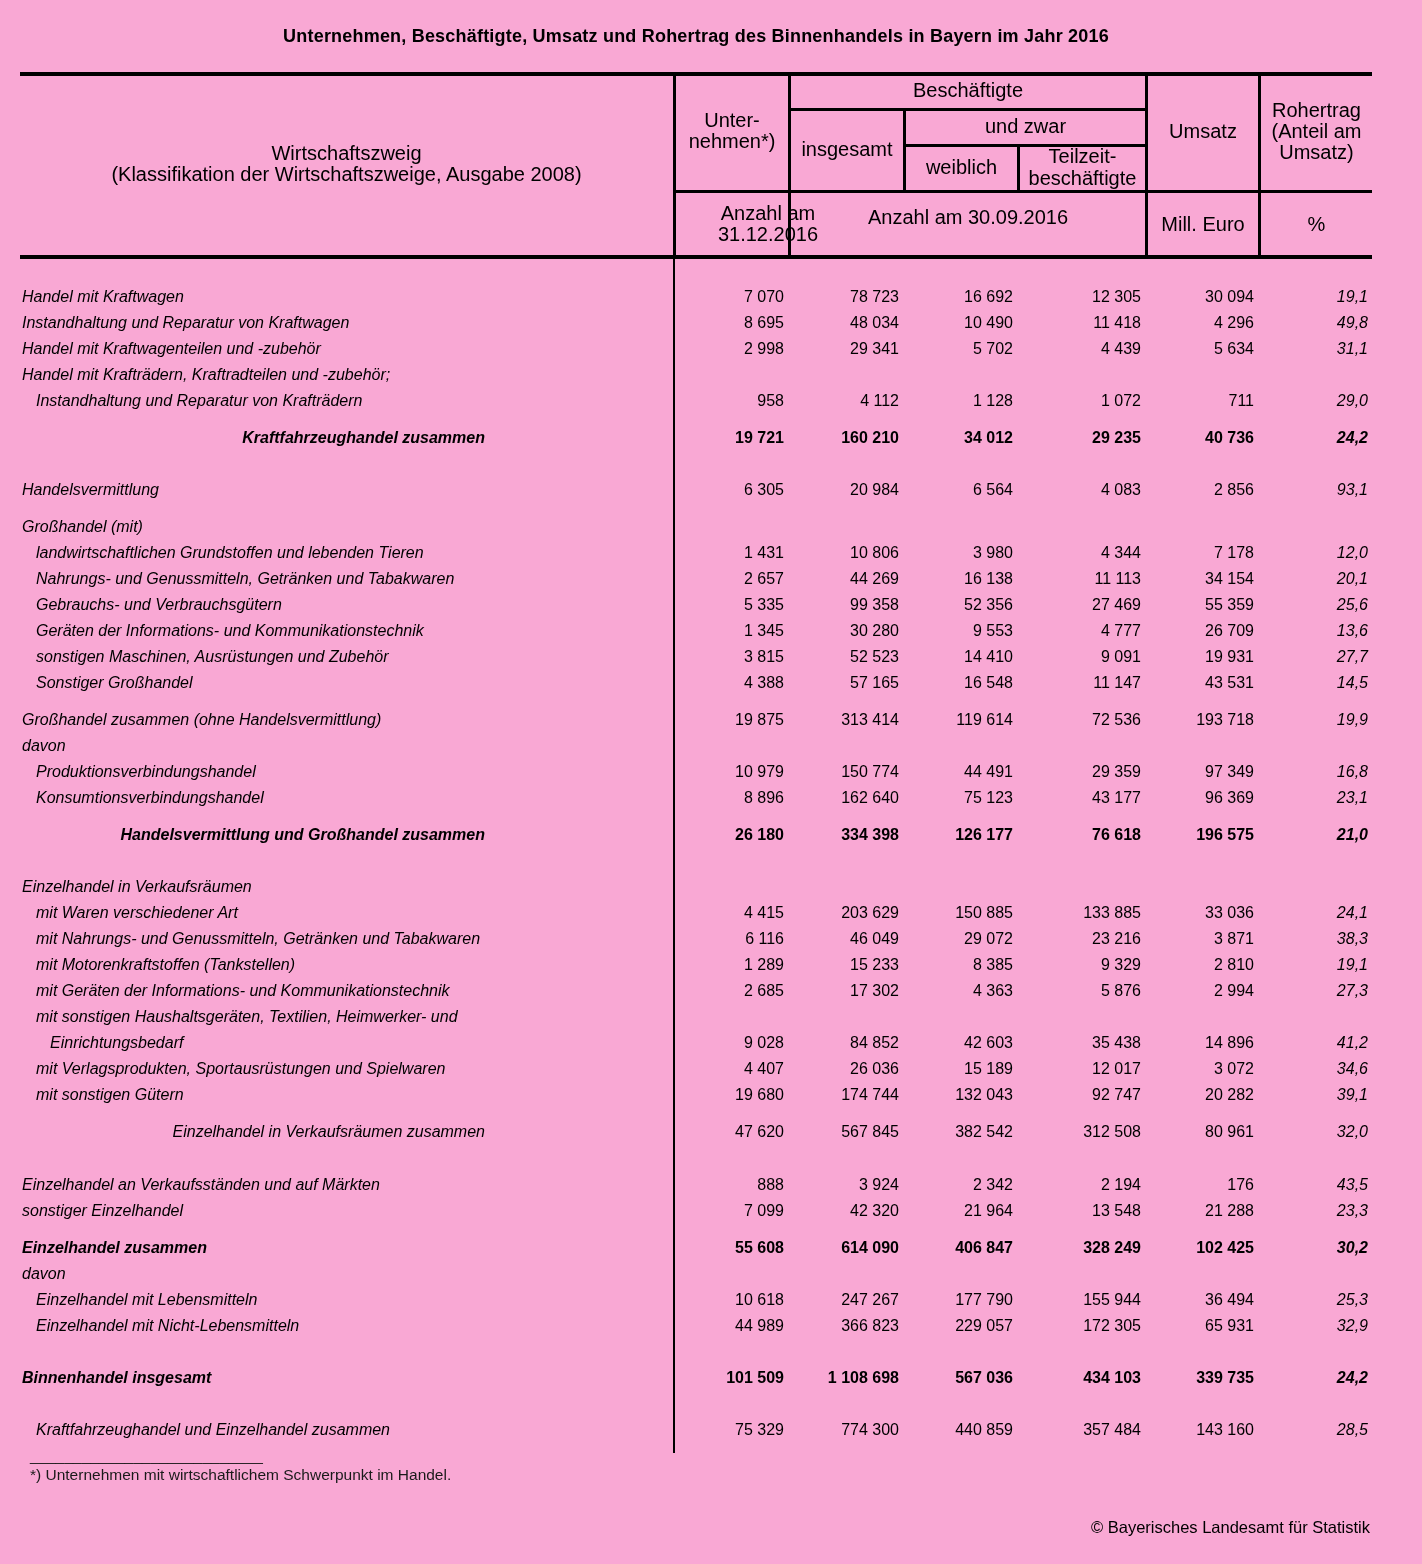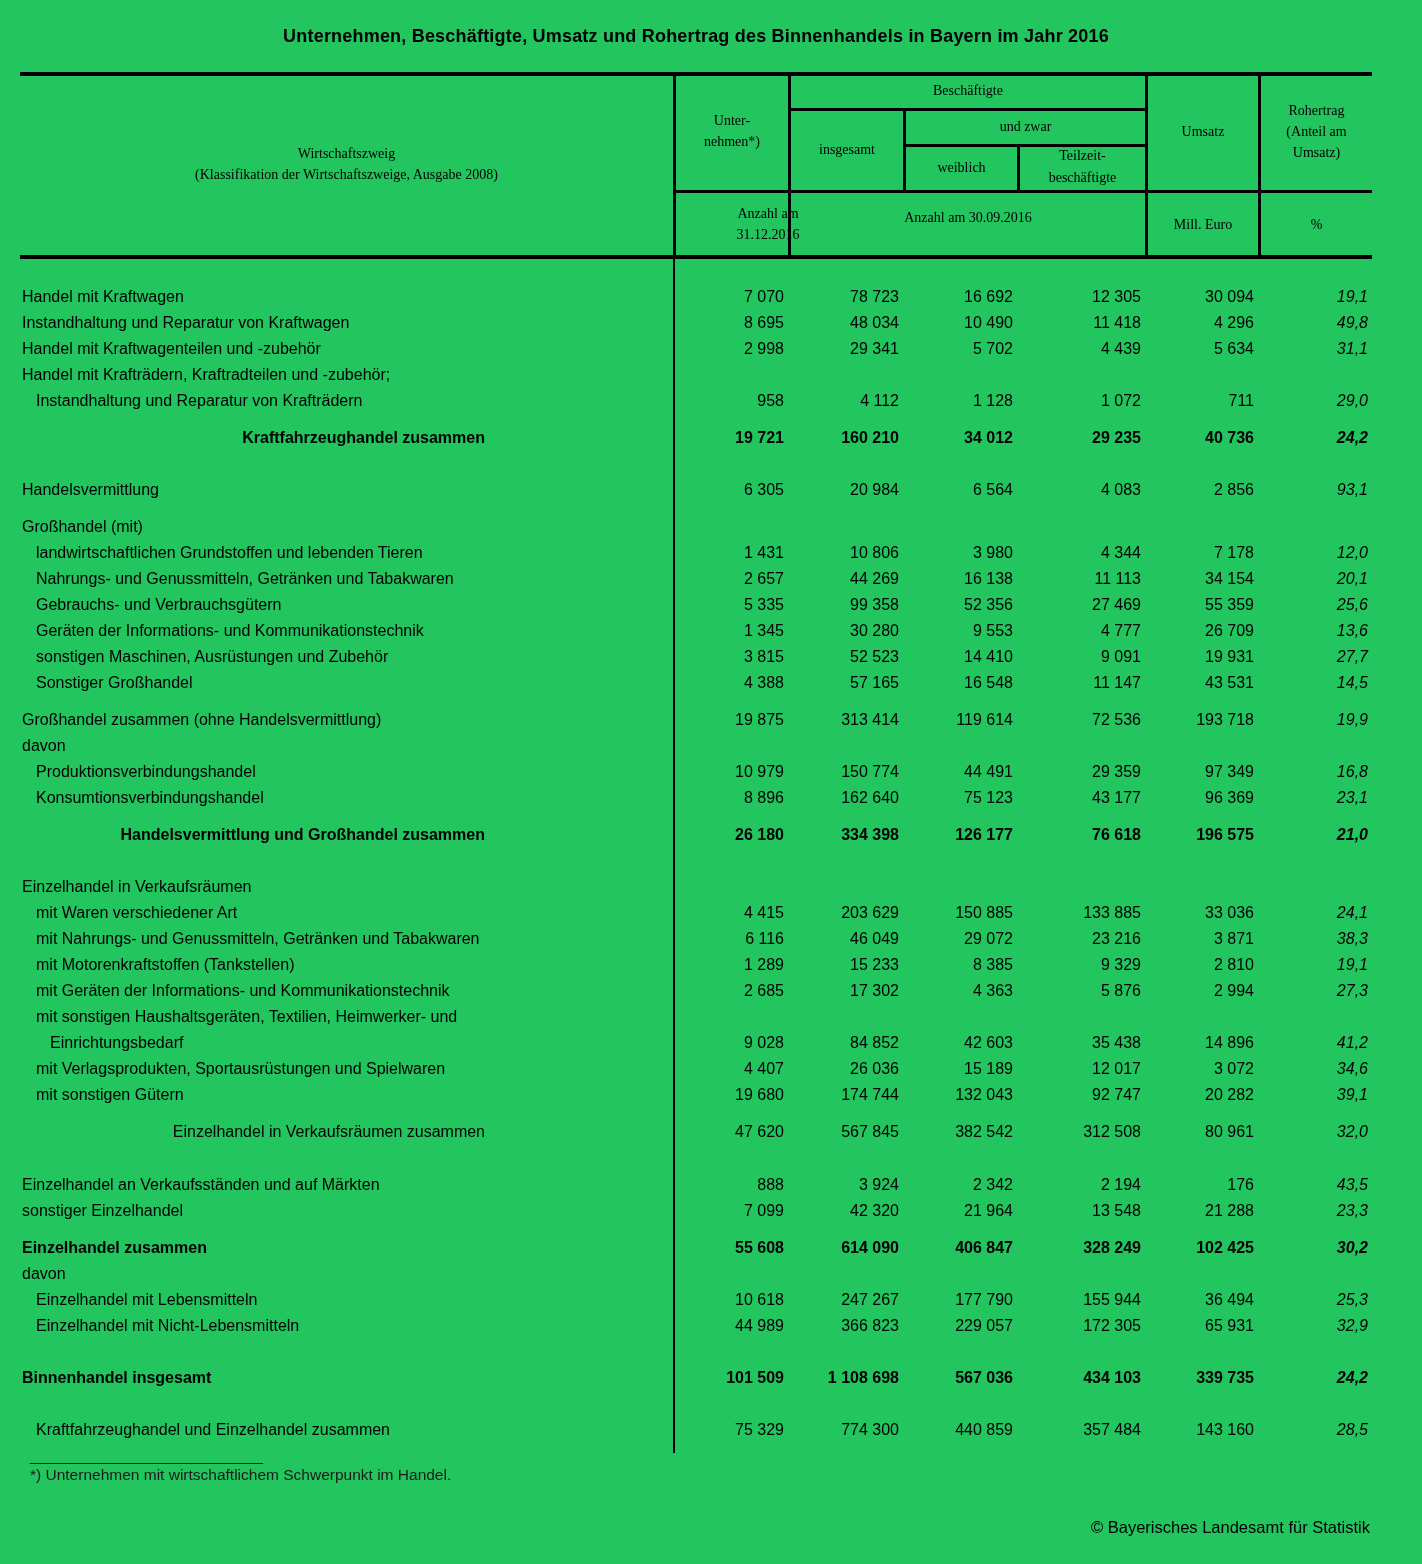--- a/index.html
+++ b/index.html
@@ -1,33 +1,33 @@
 <!DOCTYPE html>
 <html><head>
 <meta charset="utf-8">
 <style>
   html,body{margin:0;padding:0;background:#fff;}
   body{width:1422px;height:1564px;font-family:"Liberation Sans",sans-serif;color:#000;position:relative;overflow:hidden;}
-  .page{position:relative;width:1422px;height:1564px;background:#22c55e;}
+  .page{position:relative;width:1422px;height:1564px;background:#f9a8d4;}
 
   .title{position:absolute;left:20px;top:26px;width:1352px;text-align:center;
          font-size:18px;font-weight:bold;letter-spacing:0.2px;}
 
   
   .hline,.vline{position:absolute;background:#000;}
 
   
   .hcell{position:absolute;display:flex;flex-direction:column;align-items:center;
-         justify-content:center;font-size:14px;line-height:21px;font-family:Liberation Serif, serif;}
+         justify-content:center;font-size:20px;line-height:21px;}
 
   
   .tbody{position:absolute;left:20px;top:259px;width:1352px;padding-top:25px;}
   .row{display:flex;height:26px;line-height:26px;font-size:16px;white-space:nowrap;}
   .row.bold{font-weight:bold;}
-  .lab{width:653px;box-sizing:border-box;overflow:hidden;}
+  .lab{width:653px;box-sizing:border-box;overflow:hidden;font-style:italic;}
   .lab.ind0{padding-left:2px;}
   .lab.ind1{padding-left:16px;}
   .lab.ind2{padding-left:30px;}
   .lab.right{text-align:right;padding-right:188px;}
   .num{box-sizing:border-box;text-align:right;padding-right:4px;}
   .w2{width:115px;}.w3{width:115px;}.w4{width:114px;}.w5{width:128px;}.w6{width:113px;}.w7{width:114px;}
   .pct{font-style:italic;}
 
   .footnote{position:absolute;left:30px;top:1448px;font-size:15.5px;color:#1a1a1a;}
   .footnote .sep{line-height:16px;letter-spacing:0;}

